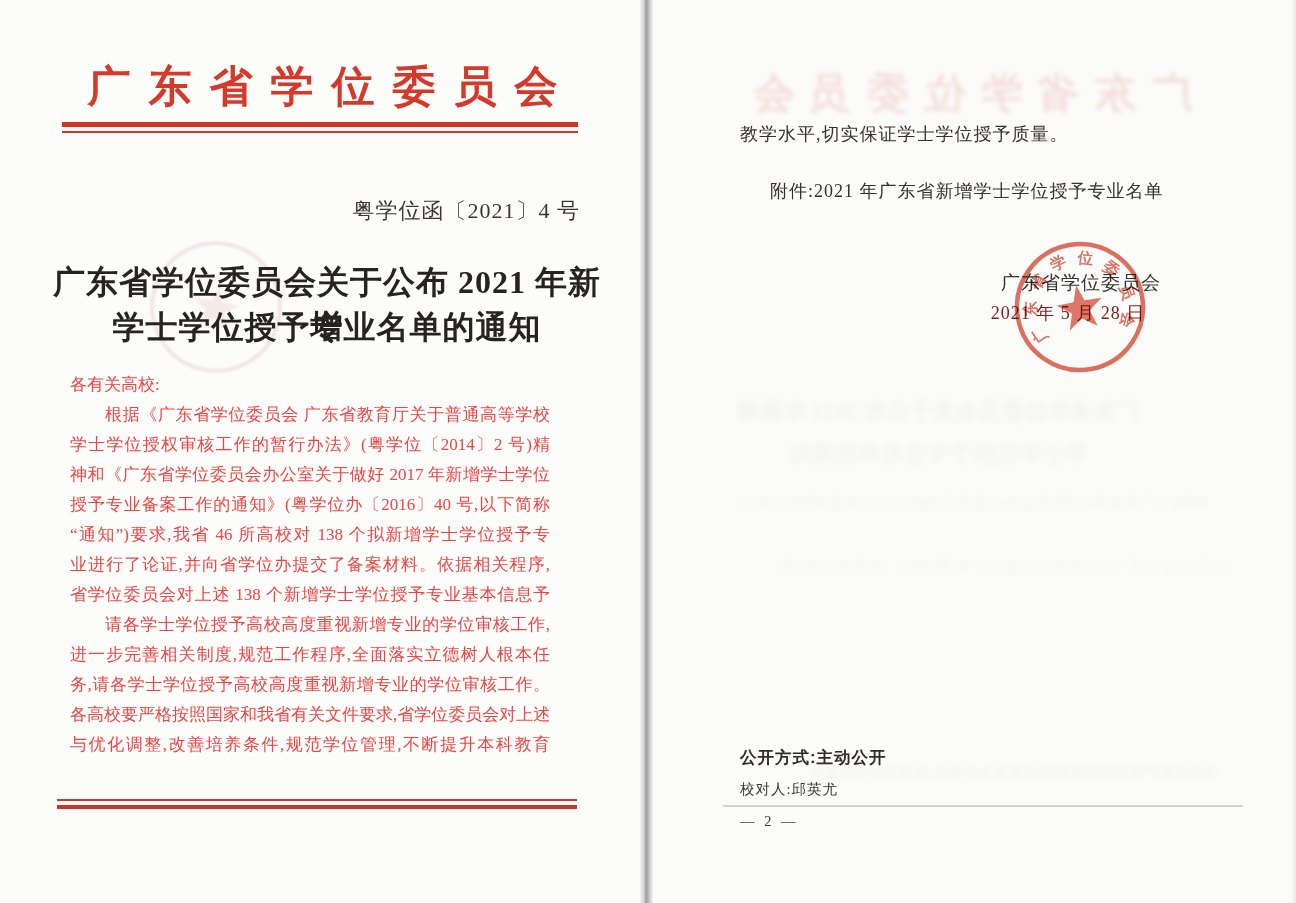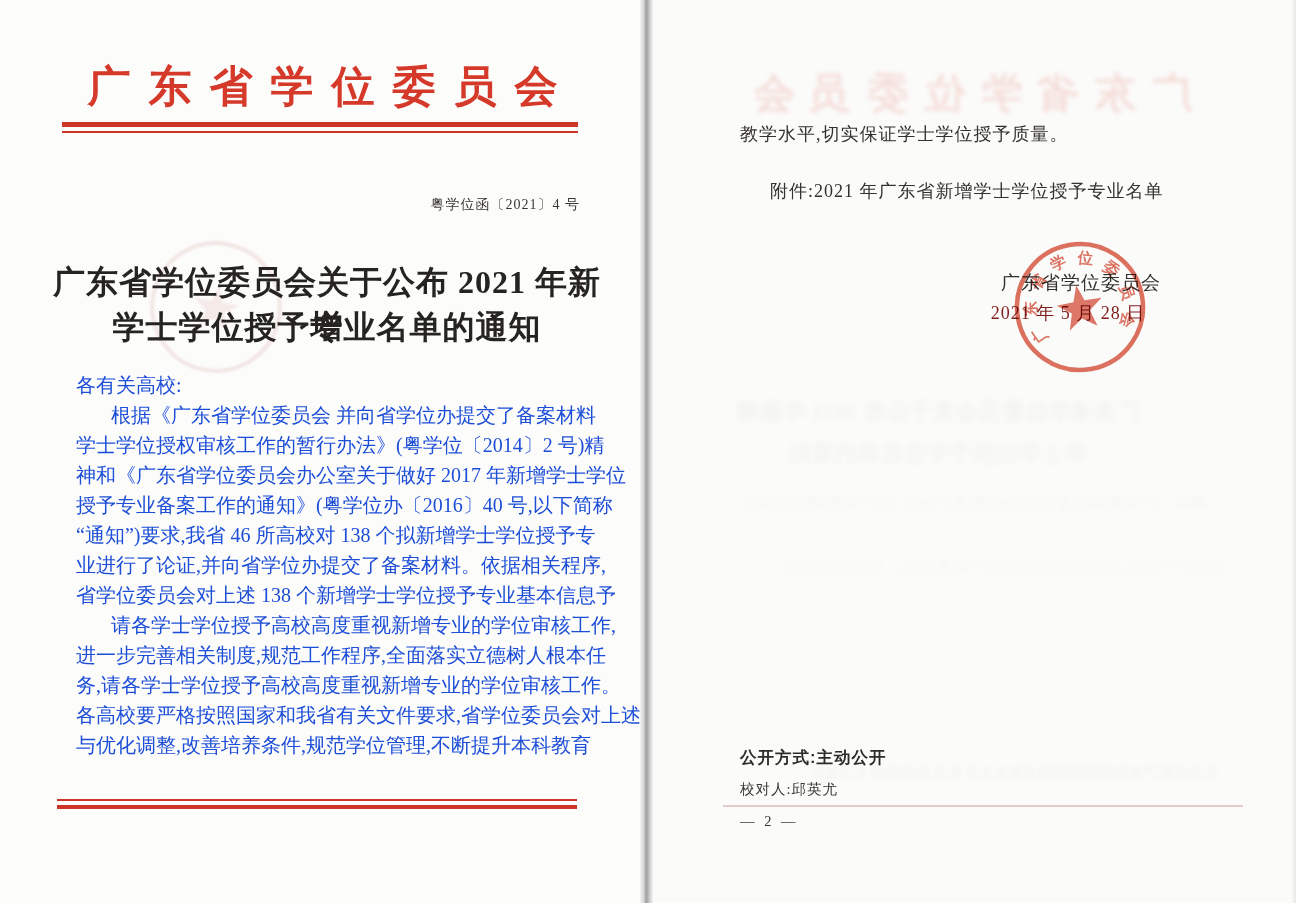--- a/index.html
+++ b/index.html
@@ -16,27 +16,27 @@
 
   
   .letterhead{position:absolute;top:62px;left:40px;width:565px;text-align:center;
        font-size:43px;line-height:50px;font-weight:bold;letter-spacing:18px;text-indent:18px;
        color:#d5392a;white-space:nowrap;}
   .rule{position:absolute;background:#cf3526;}
   .rule-top-thick{top:122px;left:62px;width:516px;height:4.5px;}
   .rule-top-thin{top:131px;left:62px;width:516px;height:1.5px;}
   .rule-bot-thin{top:799px;left:57px;width:520px;height:1.5px;}
   .rule-bot-thick{top:804.5px;left:57px;width:520px;height:4px;}
-  .docnum{position:absolute;top:196px;right:65px;font-size:14px;letter-spacing:1px;color:#3a3733;}
+  .docnum{position:absolute;top:196px;right:65px;font-size:22px;letter-spacing:1px;color:#3a3733;}
   .doctitle{position:absolute;left:0;width:610px;text-align:center;font-weight:bold;
        font-size:32px;letter-spacing:1px;color:#262420;padding-left:44px;}
   .doctitle.l1{top:261px;}
   .doctitle.l2{top:306px;}
-  .bodytext{position:absolute;top:370px;left:76px;width:480px;font-size:20px;
-       line-height:30px;color:#1d4ed8;}
+  .bodytext{position:absolute;top:370px;left:70px;width:480px;font-size:17px;
+       line-height:30px;color:#ef4444;}
   .bl{height:30px;text-align:justify;text-align-last:justify;white-space:nowrap;}
   .bl.nj{text-align-last:left;}
   .bl.ind{text-indent:35px;}
   .ghost-seal-p1{position:absolute;left:140px;top:231px;width:152px;height:152px;
        opacity:0.16;filter:blur(1.2px);transform:scaleX(-1);}
 
   
   .ghost{position:absolute;transform:scaleX(-1);color:#8b8884;pointer-events:none;white-space:nowrap;}
   .ghost-header{top:66px;left:45px;width:550px;text-align:center;font-size:41px;font-weight:bold;
        letter-spacing:16px;text-indent:16px;color:#dd6a55;opacity:0.20;filter:blur(2px);}
@@ -83,21 +83,21 @@
     <div class="rule rule-top-thick"></div>
     <div class="rule rule-top-thin"></div>
 
     <div class="docnum">粤学位函〔2021〕4 号</div>
 
     <div class="doctitle l1">广东省学位委员会关于公布 2021 年新增</div>
     <div class="doctitle l2">学士学位授予专业名单的通知</div>
 
     <div class="bodytext">
       <div class="bl nj">各有关高校:</div>
-      <div class="bl ind">根据《广东省学位委员会 并向省学位办提交了备案材料</div>
+      <div class="bl ind">根据《广东省学位委员会 广东省教育厅关于普通高等学校</div>
       <div class="bl">学士学位授权审核工作的暂行办法》(粤学位〔2014〕2 号)精</div>
       <div class="bl">神和《广东省学位委员会办公室关于做好 2017 年新增学士学位</div>
       <div class="bl">授予专业备案工作的通知》(粤学位办〔2016〕40 号,以下简称</div>
       <div class="bl">“通知”)要求,我省 46 所高校对 138 个拟新增学士学位授予专</div>
       <div class="bl">业进行了论证,并向省学位办提交了备案材料。依据相关程序,</div>
       <div class="bl">省学位委员会对上述 138 个新增学士学位授予专业基本信息予</div>
       <div class="bl ind">请各学士学位授予高校高度重视新增专业的学位审核工作,</div>
       <div class="bl">进一步完善相关制度,规范工作程序,全面落实立德树人根本任</div>
       <div class="bl">务,请各学士学位授予高校高度重视新增专业的学位审核工作。</div>
       <div class="bl">各高校要严格按照国家和我省有关文件要求,省学位委员会对上述</div>

